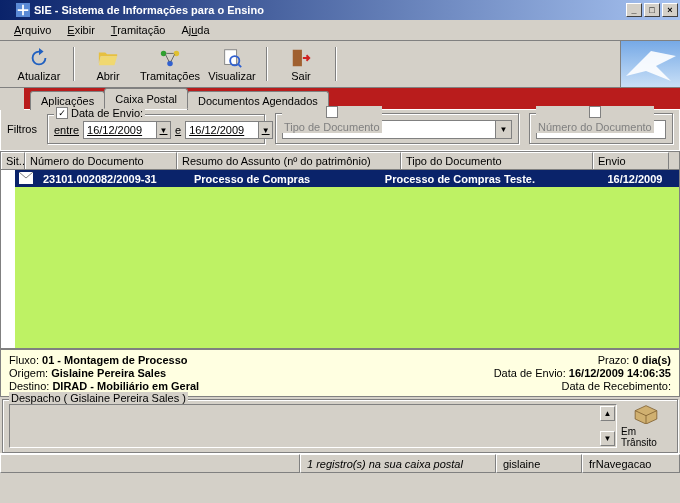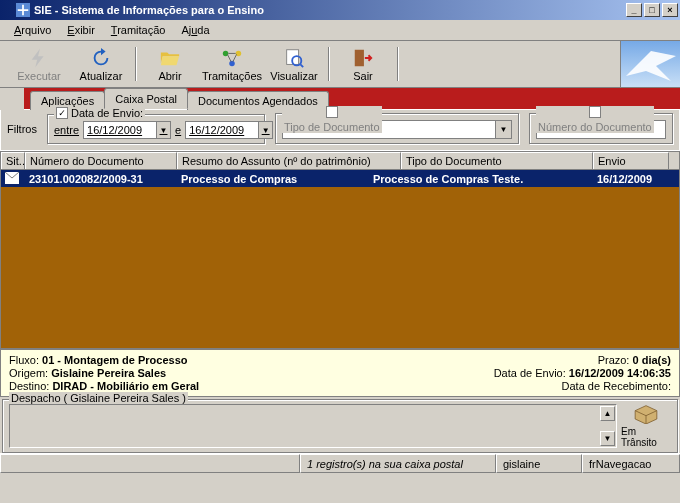--- a/index.html
+++ b/index.html
@@ -168,21 +168,21 @@
     padding:2px 4px;
     font-size:11px;
     overflow:hidden;white-space:nowrap;
   }
   .grow {
     display:flex;background:#0a236a;color:#fff;font-weight:bold;
     height:17px;align-items:center;
   }
   .gc { padding:1px 4px;overflow:hidden;white-space:nowrap;font-size:11px;}
   .c0{width:24px;} .c1{width:152px;} .c2{width:192px;} .c3{width:224px;} .c4{width:76px;}
-  .gbody{flex:1;background:#a16207;overflow:auto;}
+  .gbody{flex:1;background:#bef264;overflow:auto;margin-left:14px;}
   .details {
     background:#ffffe1;
     border:1px solid #808080;
     padding:4px 8px;
     display:flex;flex-direction:column;
     gap:1px;
   }
   .dlab{min-width:52px;}
   .bold{font-weight:bold;}
   .drow2{display:flex;justify-content:space-between;}
@@ -240,26 +240,20 @@
 
 <div class="menubar">
   <div class="mitem"><span class="ul">A</span><span>rquivo</span></div>
   <div class="mitem"><span class="ul">E</span>xibir</div>
   <div class="mitem"><span class="ul">T</span>ramitação</div>
   <div class="mitem">Aj<span class="ul">u</span>da</div>
 </div>
 
 <div class="toolbararea">
   <div class="toolbar">
-    <div class="tbtn disabled">
-      <svg class="ticon" viewBox="0 0 24 24">
-          <path d="M13 2L4 14h6l-2 8 9-12h-6l2-8z" fill="#c0c0c0"></path>
-        </svg>
-      <span>Executar</span>
-    </div>
     <div class="tbtn">
       <svg class="ticon" viewBox="0 0 24 24">
           <path d="M12 4a8 8 0 108 8h-2a6 6 0 11-6-6v3l5-4-5-4v3z" fill="#2060c0"></path>
         </svg>
       <span>Atualizar</span>
     </div>
     <div class="tbsep"></div>
     <div class="tbtn">
       <svg class="ticon" viewBox="0 0 24 24">
           <path d="M2 6h7l2 2h11v2H4l-2 8V6z" fill="#e6c040"></path>

